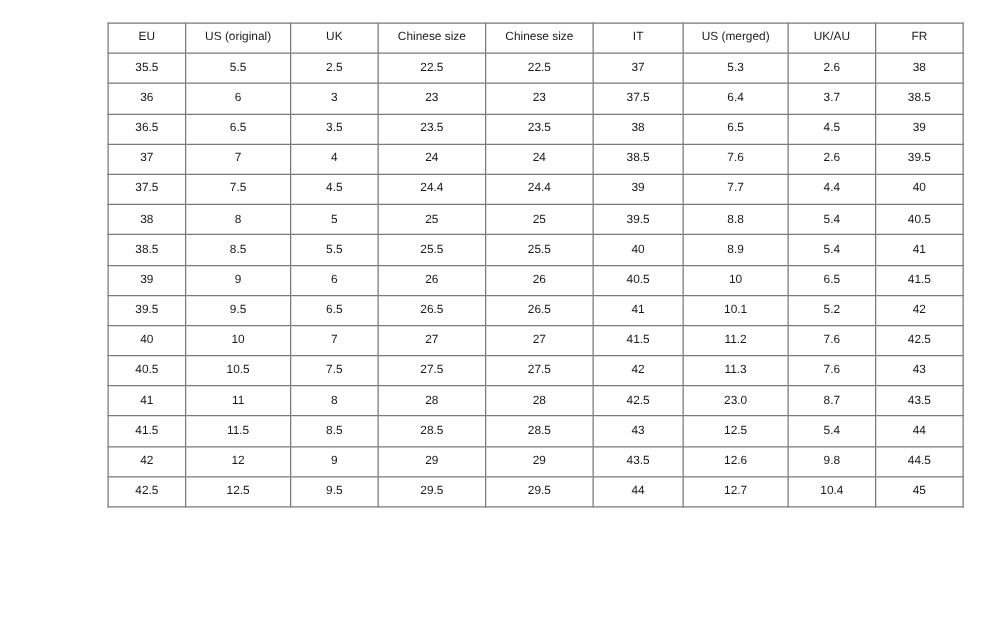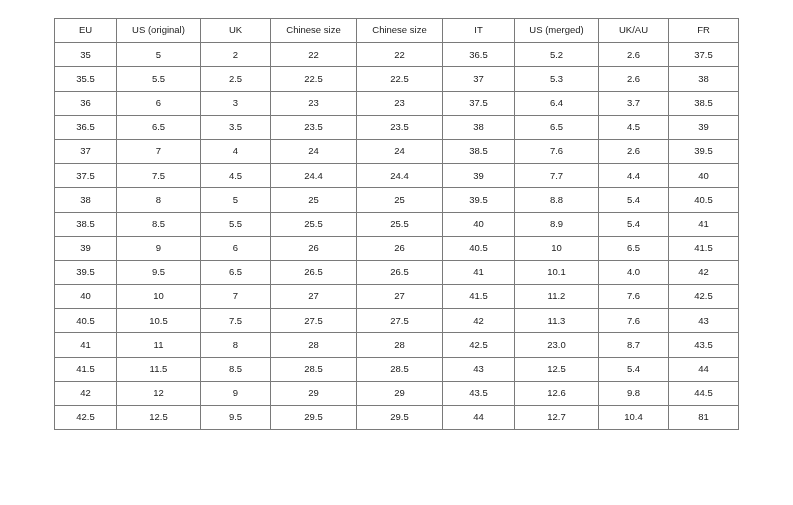--- a/index.html
+++ b/index.html
@@ -12,21 +12,21 @@
     height: 505px;
     font-family: "Liberation Sans", sans-serif;
     color: #1a1a1a;
     overflow: hidden;
   }
   .page {
     width: 793px;
     height: 505px;
     position: relative;
     box-sizing: border-box;
-    padding: 18px 62px 0 54px;
+    padding: 18px 62px 0 86px;
   }
   table.size-table {
     border-collapse: collapse;
     width: 670px;
     table-layout: fixed;
   }
   table.size-table th,
   table.size-table td {
     border: 1px solid #7a7a7a;
     text-align: center;
@@ -77,31 +77,20 @@
           <th>Chinese size</th>
           <th>Chinese size</th>
           <th>IT</th>
           <th>US (merged)</th>
           <th>UK/AU</th>
           <th>FR</th>
         </tr>
     </thead>
     <tbody id="table-body">
         <tr>
-          <td>35</td>
-          <td>5</td>
-          <td>2</td>
-          <td>22</td>
-          <td>22</td>
-          <td>36.5</td>
-          <td>5.2</td>
-          <td>2.6</td>
-          <td>37.5</td>
-        </tr>
-        <tr>
           <td>35.5</td>
           <td>5.5</td>
           <td>2.5</td>
           <td>22.5</td>
           <td>22.5</td>
           <td>37</td>
           <td>5.3</td>
           <td>2.6</td>
           <td>38</td>
         </tr>
@@ -183,21 +172,21 @@
           <td>41.5</td>
         </tr>
         <tr>
           <td>39.5</td>
           <td>9.5</td>
           <td>6.5</td>
           <td>26.5</td>
           <td>26.5</td>
           <td>41</td>
           <td>10.1</td>
-          <td>4.0</td>
+          <td>5.2</td>
           <td>42</td>
         </tr>
         <tr>
           <td>40</td>
           <td>10</td>
           <td>7</td>
           <td>27</td>
           <td>27</td>
           <td>41.5</td>
           <td>11.2</td>
@@ -250,17 +239,17 @@
         </tr>
         <tr>
           <td>42.5</td>
           <td>12.5</td>
           <td>9.5</td>
           <td>29.5</td>
           <td>29.5</td>
           <td>44</td>
           <td>12.7</td>
           <td>10.4</td>
-          <td>81</td>
+          <td>45</td>
         </tr>
       </tbody>
   </table>
 </div>
 
 </body></html>

